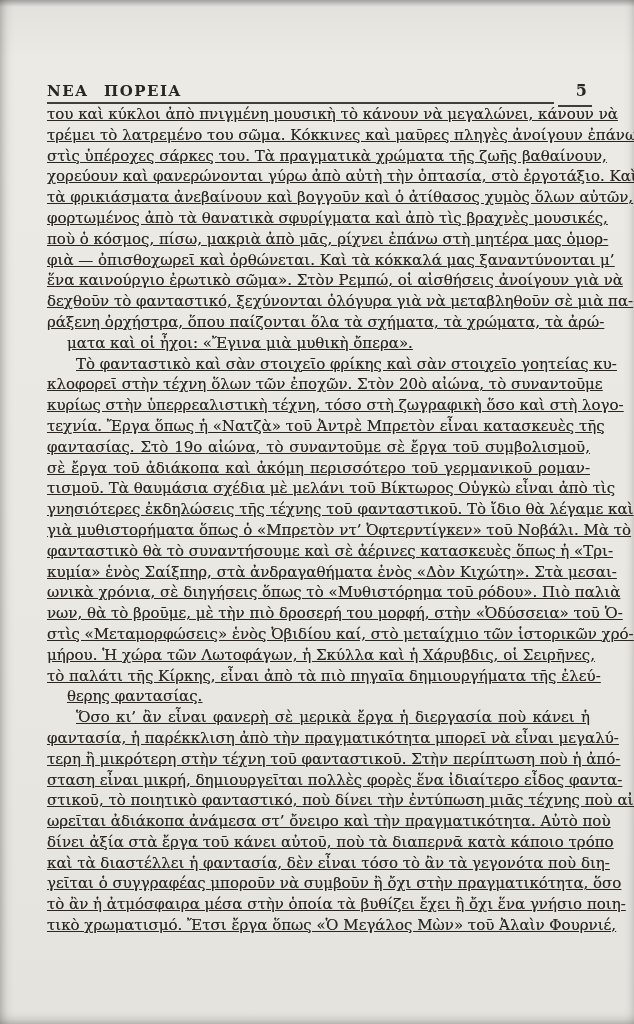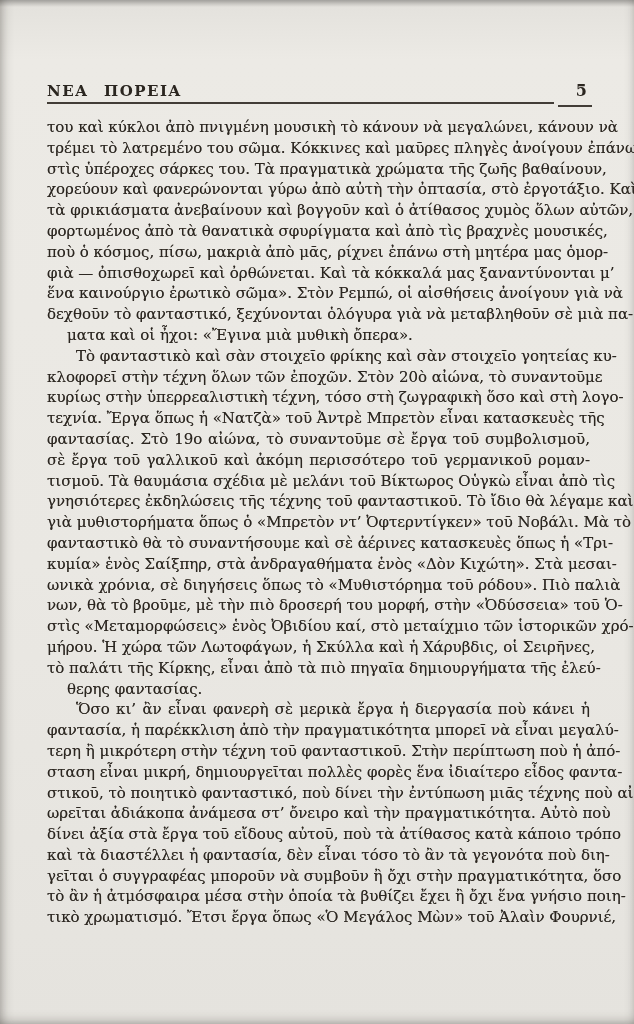--- a/index.html
+++ b/index.html
@@ -39,23 +39,24 @@
     width: 507px; height: 2px;
     background: #423d37;
   }
   .rule-page {
     position: absolute; right: -2px; top: 23px;
     width: 34px; height: 2px;
     background: #423d37;
   }
   .text-column {
     position: absolute;
-    left: 47px; top: 117px;
+    left: 47px; top: 104px;
     width: 543px;
     color: var(--ink, #2b2620);
+    text-decoration: underline;
   }
   .paragraph { margin: 0; padding: 0; }
   .line {
     font-size: 15px;
     line-height: 20.8px;
     height: 20.8px;
     white-space: nowrap;
     text-align: justify;
     text-align-last: justify;
     text-shadow: 0 0 0.4px rgba(43,38,32,.55);
@@ -78,48 +79,49 @@
         <div class="line">του καὶ κύκλοι ἀπὸ πνιγμένη μουσικὴ τὸ κάνουν νὰ μεγαλώνει, κάνουν νὰ</div>
         <div class="line">τρέμει τὸ λατρεμένο του σῶμα. Κόκκινες καὶ μαῦρες πληγὲς ἀνοίγουν ἐπάνω</div>
         <div class="line">στὶς ὑπέροχες σάρκες του. Τὰ πραγματικὰ χρώματα τῆς ζωῆς βαθαίνουν,</div>
         <div class="line">χορεύουν καὶ φανερώνονται γύρω ἀπὸ αὐτὴ τὴν ὀπτασία, στὸ ἐργοτάξιο. Καὶ</div>
         <div class="line">τὰ φρικιάσματα ἀνεβαίνουν καὶ βογγοῦν καὶ ὁ ἀτίθασος χυμὸς ὅλων αὐτῶν,</div>
         <div class="line">φορτωμένος ἀπὸ τὰ θανατικὰ σφυρίγματα καὶ ἀπὸ τὶς βραχνὲς μουσικές,</div>
         <div class="line">ποὺ ὁ κόσμος, πίσω, μακριὰ ἀπὸ μᾶς, ρίχνει ἐπάνω στὴ μητέρα μας ὁμορ-</div>
         <div class="line">φιὰ — ὀπισθοχωρεῖ καὶ ὀρθώνεται. Καὶ τὰ κόκκαλά μας ξαναντύνονται μ’</div>
         <div class="line">ἕνα καινούργιο ἐρωτικὸ σῶμα». Στὸν Ρεμπώ, οἱ αἰσθήσεις ἀνοίγουν γιὰ νὰ</div>
         <div class="line">δεχθοῦν τὸ φανταστικό, ξεχύνονται ὁλόγυρα γιὰ νὰ μεταβληθοῦν σὲ μιὰ πα-</div>
+        <div class="line">ράξενη ὀρχήστρα, ὅπου παίζονται ὅλα τὰ σχήματα, τὰ χρώματα, τὰ ἀρώ-</div>
         <div class="line flush">ματα καὶ οἱ ἦχοι: «Ἔγινα μιὰ μυθικὴ ὄπερα».</div>
       </div>
       <div class="paragraph">
         <div class="line indent">Τὸ φανταστικὸ καὶ σὰν στοιχεῖο φρίκης καὶ σὰν στοιχεῖο γοητείας κυ-</div>
         <div class="line">κλοφορεῖ στὴν τέχνη ὅλων τῶν ἐποχῶν. Στὸν 20ὸ αἰώνα, τὸ συναντοῦμε</div>
         <div class="line">κυρίως στὴν ὑπερρεαλιστικὴ τέχνη, τόσο στὴ ζωγραφικὴ ὅσο καὶ στὴ λογο-</div>
         <div class="line">τεχνία. Ἔργα ὅπως ἡ «Νατζὰ» τοῦ Ἀντρὲ Μπρετὸν εἶναι κατασκευὲς τῆς</div>
         <div class="line">φαντασίας. Στὸ 19ο αἰώνα, τὸ συναντοῦμε σὲ ἔργα τοῦ συμβολισμοῦ,</div>
-        <div class="line">σὲ ἔργα τοῦ γαλλικοῦ καὶ ἀκόμη περισσότερο τοῦ γερμανικοῦ ρομαν-</div>
+        <div class="line">σὲ ἔργα τοῦ ἀδιάκοπα καὶ ἀκόμη περισσότερο τοῦ γερμανικοῦ ρομαν-</div>
         <div class="line">τισμοῦ. Τὰ θαυμάσια σχέδια μὲ μελάνι τοῦ Βίκτωρος Οὑγκὼ εἶναι ἀπὸ τὶς</div>
         <div class="line">γνησιότερες ἐκδηλώσεις τῆς τέχνης τοῦ φανταστικοῦ. Τὸ ἴδιο θὰ λέγαμε καὶ</div>
         <div class="line">γιὰ μυθιστορήματα ὅπως ὁ «Μπρετὸν ντ’ Ὀφτερντίγκεν» τοῦ Νοβάλι. Μὰ τὸ</div>
         <div class="line">φανταστικὸ θὰ τὸ συναντήσουμε καὶ σὲ ἀέρινες κατασκευὲς ὅπως ἡ «Τρι-</div>
         <div class="line">κυμία» ἑνὸς Σαίξπηρ, στὰ ἀνδραγαθήματα ἑνὸς «Δὸν Κιχώτη». Στὰ μεσαι-</div>
         <div class="line">ωνικὰ χρόνια, σὲ διηγήσεις ὅπως τὸ «Μυθιστόρημα τοῦ ρόδου». Πιὸ παλιὰ</div>
         <div class="line">νων, θὰ τὸ βροῦμε, μὲ τὴν πιὸ δροσερή του μορφή, στὴν «Ὀδύσσεια» τοῦ Ὁ-</div>
         <div class="line">στὶς «Μεταμορφώσεις» ἑνὸς Ὀβιδίου καί, στὸ μεταίχμιο τῶν ἱστορικῶν χρό-</div>
         <div class="line">μήρου. Ἡ χώρα τῶν Λωτοφάγων, ἡ Σκύλλα καὶ ἡ Χάρυβδις, οἱ Σειρῆνες,</div>
         <div class="line">τὸ παλάτι τῆς Κίρκης, εἶναι ἀπὸ τὰ πιὸ πηγαῖα δημιουργήματα τῆς ἐλεύ-</div>
         <div class="line flush">θερης φαντασίας.</div>
       </div>
       <div class="paragraph">
         <div class="line indent">Ὅσο κι’ ἂν εἶναι φανερὴ σὲ μερικὰ ἔργα ἡ διεργασία ποὺ κάνει ἡ</div>
         <div class="line">φαντασία, ἡ παρέκκλιση ἀπὸ τὴν πραγματικότητα μπορεῖ νὰ εἶναι μεγαλύ-</div>
         <div class="line">τερη ἢ μικρότερη στὴν τέχνη τοῦ φανταστικοῦ. Στὴν περίπτωση ποὺ ἡ ἀπό-</div>
         <div class="line">σταση εἶναι μικρή, δημιουργεῖται πολλὲς φορὲς ἕνα ἰδιαίτερο εἶδος φαντα-</div>
         <div class="line">στικοῦ, τὸ ποιητικὸ φανταστικό, ποὺ δίνει τὴν ἐντύπωση μιᾶς τέχνης ποὺ αἰ-</div>
         <div class="line">ωρεῖται ἀδιάκοπα ἀνάμεσα στ’ ὄνειρο καὶ τὴν πραγματικότητα. Αὐτὸ ποὺ</div>
-        <div class="line">δίνει ἀξία στὰ ἔργα τοῦ εἴδους αὐτοῦ, ποὺ τὰ ἀτίθασος κατὰ κάποιο τρόπο</div>
+        <div class="line">δίνει ἀξία στὰ ἔργα τοῦ κάνει αὐτοῦ, ποὺ τὰ διαπερνᾶ κατὰ κάποιο τρόπο</div>
         <div class="line">καὶ τὰ διαστέλλει ἡ φαντασία, δὲν εἶναι τόσο τὸ ἂν τὰ γεγονότα ποὺ διη-</div>
         <div class="line">γεῖται ὁ συγγραφέας μποροῦν νὰ συμβοῦν ἢ ὄχι στὴν πραγματικότητα, ὅσο</div>
         <div class="line">τὸ ἂν ἡ ἀτμόσφαιρα μέσα στὴν ὁποία τὰ βυθίζει ἔχει ἢ ὄχι ἕνα γνήσιο ποιη-</div>
         <div class="line">τικὸ χρωματισμό. Ἔτσι ἔργα ὅπως «Ὁ Μεγάλος Μὼν» τοῦ Ἀλαὶν Φουρνιέ,</div>
       </div>
     </div>
 </div>
 
 </body></html>

